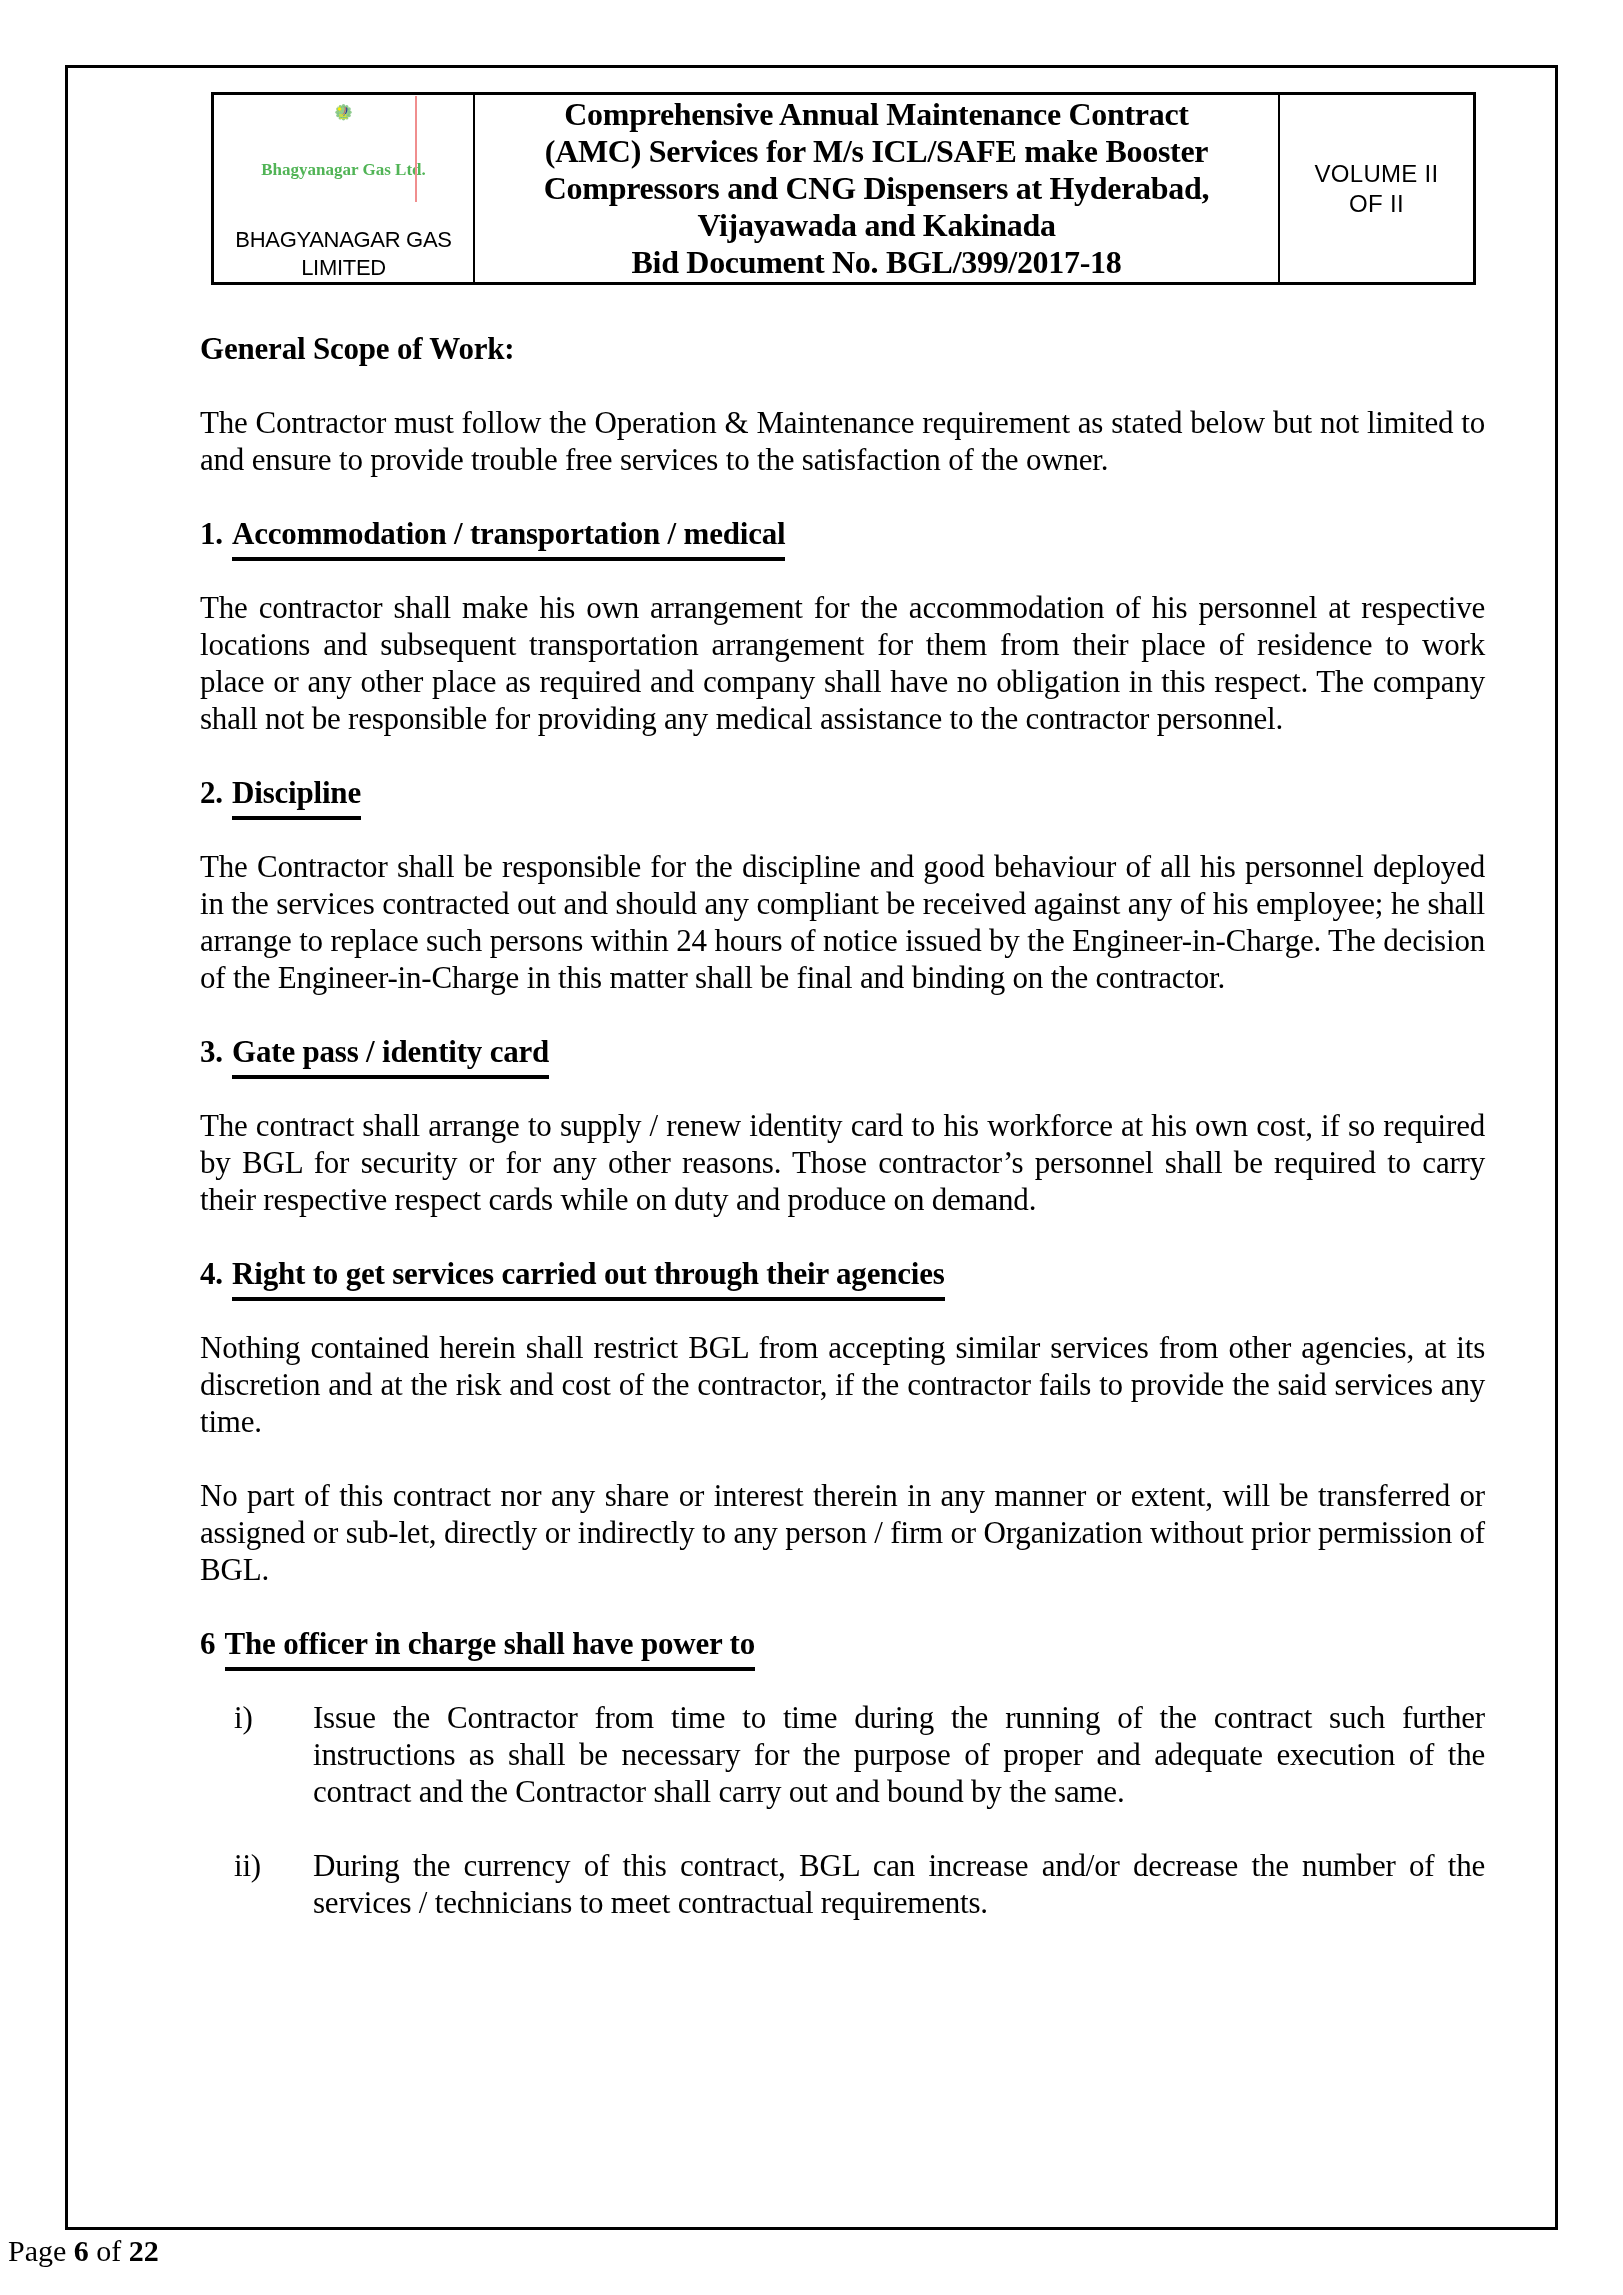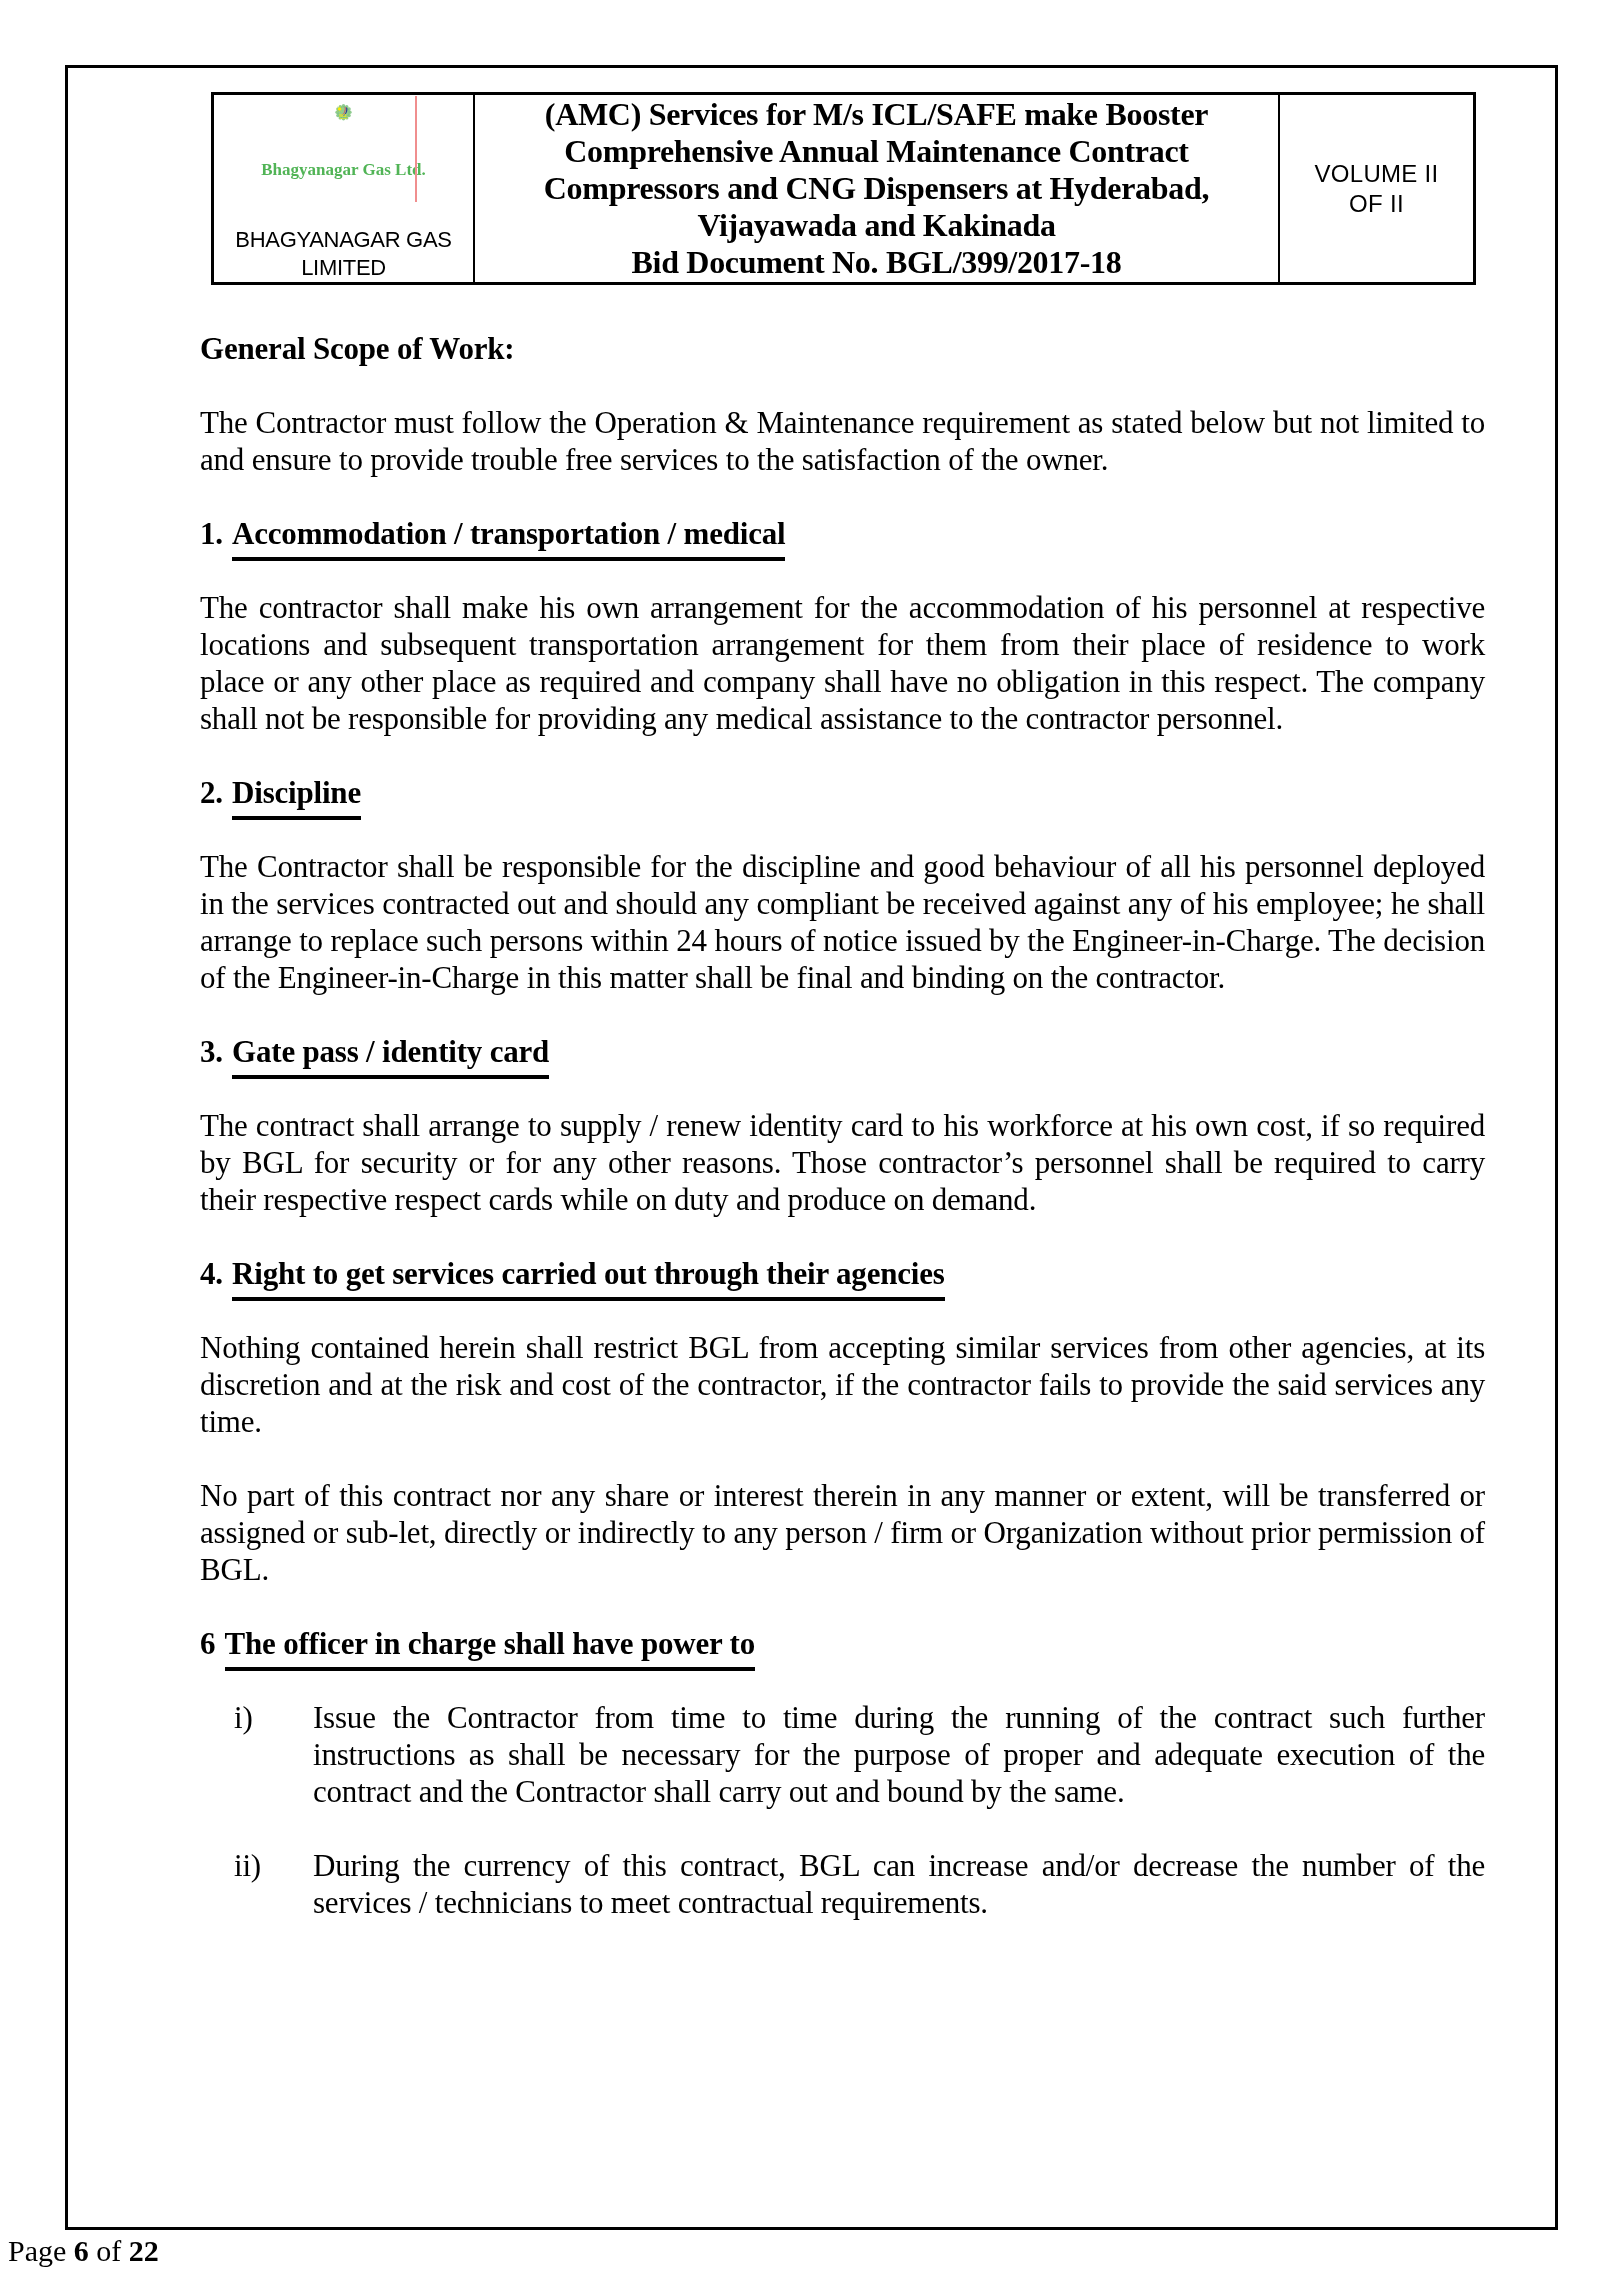--- a/index.html
+++ b/index.html
@@ -168,22 +168,22 @@
       </svg>
       <div class="logo-subtitle">Bhagyanagar Gas Ltd.</div>
       <div class="company-name">
         <div>BHAGYANAGAR GAS</div>
         <div>LIMITED</div>
       </div>
       <div class="pink-line"></div>
     </div>
 
     <div class="ht-cell cell-title">
+      <div class="title-line">Comprehensive Annual Maintenance Contract</div>
       <div class="title-line">(AMC) Services for M/s ICL/SAFE make Booster</div>
-      <div class="title-line">Comprehensive Annual Maintenance Contract</div>
       <div class="title-line">Compressors and CNG Dispensers at Hyderabad,</div>
       <div class="title-line">Vijayawada and Kakinada</div>
       <div class="title-line">Bid Document No. BGL/399/2017-18</div>
     </div>
 
     <div class="ht-cell cell-volume">
       <div class="volume-line">VOLUME II</div>
       <div class="volume-line">OF II</div>
     </div>
 

